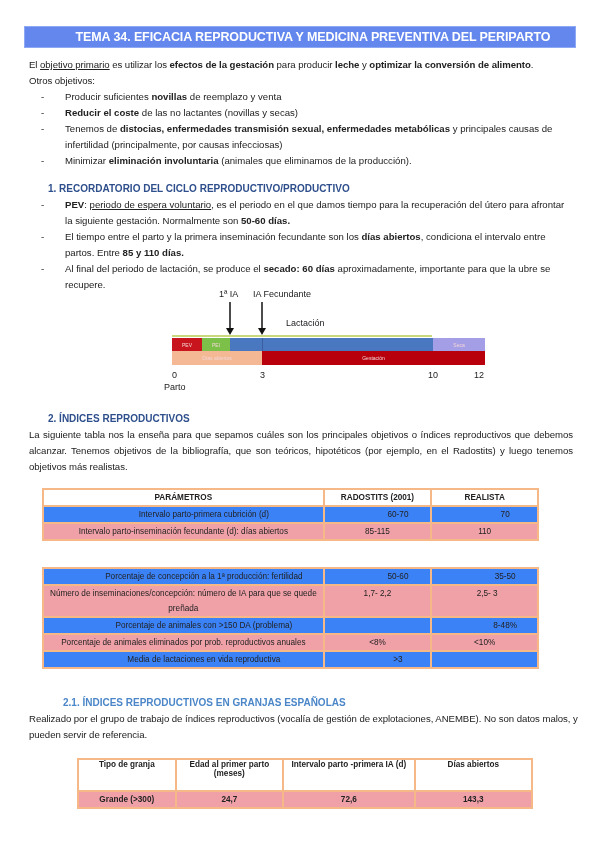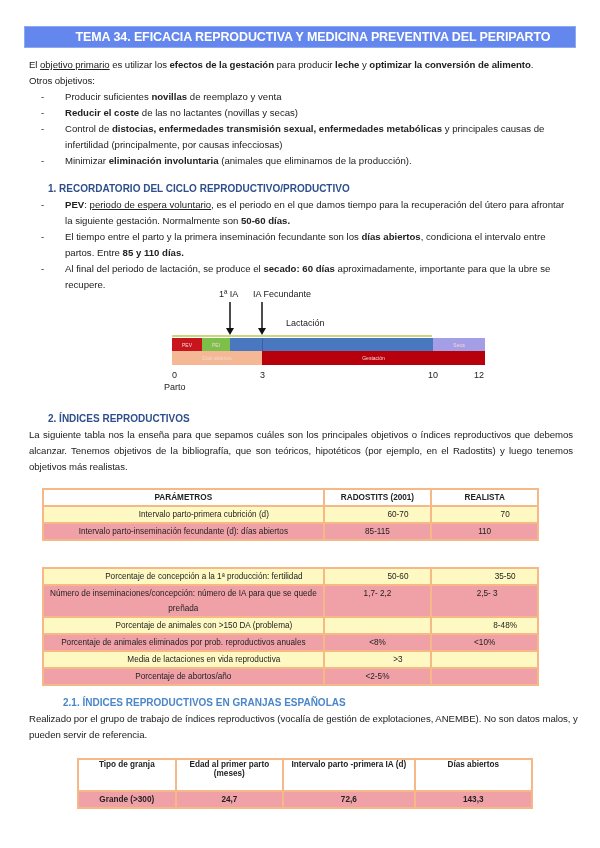--- a/index.html
+++ b/index.html
@@ -12,21 +12,21 @@
   .btext{position:absolute;left:65px;width:500px;}
   b{font-weight:bold;}
   u{text-decoration:underline;}
   .h{position:absolute;font-size:10px;font-weight:bold;color:#2e4f8c;text-align:center;}
   .h2{color:#4a86c8;font-weight:bold;}
   .justify{text-align:justify;text-align-last:left;}
   table{border-collapse:collapse;position:absolute;font-size:8.2px;}
   td,th{border:2px solid #f5b886;text-align:center;padding:0 3px;height:15px;}
   th{font-weight:bold;background:#fff;}
   tr.pink td{background:#f0a1a8;}
-  tr.white td{background:#fef9c3;padding-left:44px;}
+  tr.white td{background:#3b82f6;padding-left:44px;}
   .bold td{font-weight:bold;}
   .diag{position:absolute;left:160px;top:288px;width:330px;height:110px;}
   .diag .lbl{position:absolute;font-size:9px;color:#222;}
   .seg{position:absolute;font-size:5px;color:#f3d6d6;display:flex;align-items:center;justify-content:center;}
 </style>
 </head>
 <body>
 
 <div class="banner">
   <span>TEMA 34. EFICACIA REPRODUCTIVA Y MEDICINA PREVENTIVA DEL PERIPARTO</span>
@@ -40,21 +40,21 @@
 <div class="bullet" style="top:89px;">
   <span class="dash">-</span>
   <span class="btext"><span>Producir suficientes </span><b>novillas</b><span> de reemplazo y venta</span></span>
 </div>
 <div class="bullet" style="top:105px;">
   <span class="dash">-</span>
   <span class="btext"><span></span><b>Reducir el coste</b><span> de las no lactantes (novillas y secas)</span></span>
 </div>
 <div class="bullet" style="top:121px;">
   <span class="dash">-</span>
-  <span class="btext" style="width:510px;"><span>Control de </span><b>distocias, enfermedades transmisión sexual, enfermedades metabólicas</b><span> y principales causas de infertilidad (principalmente, por causas infecciosas)</span></span>
+  <span class="btext" style="width:510px;"><span>Tenemos de </span><b>distocias, enfermedades transmisión sexual, enfermedades metabólicas</b><span> y principales causas de infertilidad (principalmente, por causas infecciosas)</span></span>
 </div>
 <div class="bullet" style="top:153px;">
   <span class="dash">-</span>
   <span class="btext"><span>Minimizar </span><b>eliminación involuntaria</b><span> (animales que eliminamos de la producción).</span></span>
 </div>
 
 <div class="h" style="left:48px;top:183px;">1. RECORDATORIO DEL CICLO REPRODUCTIVO/PRODUCTIVO</div>
 
 <div class="bullet" style="top:197px;">
   <span class="dash">-</span>
@@ -147,25 +147,20 @@
   <tr class="pink">
     <td>Porcentaje de animales eliminados por prob. reproductivos anuales</td>
     <td>&lt;8%</td>
     <td>&lt;10%</td>
   </tr>
   <tr class="white">
     <td>Media de lactaciones en vida reproductiva</td>
     <td>&gt;3</td>
     <td></td>
   </tr>
-  <tr class="pink">
-    <td>Porcentaje de abortos/año</td>
-    <td>&lt;2-5%</td>
-    <td></td>
-  </tr>
 </tbody>
   </table>
 
 <div class="h h2" style="left:63px;top:697px;">2.1. ÍNDICES REPRODUCTIVOS EN GRANJAS ESPAÑOLAS</div>
 <div class="p" style="left:29px;top:711px;width:550px;">Realizado por el grupo de trabajo de índices reproductivos (vocalía de gestión de explotaciones, ANEMBE). No son datos malos, y pueden servir de referencia.</div>
 
 <table style="left:77px;top:758px;width:456px;">
   <colgroup>
       <col style="width:98px">
       <col style="width:108px">

